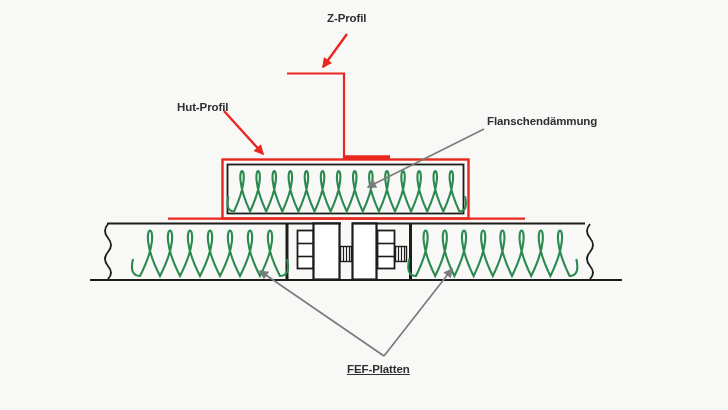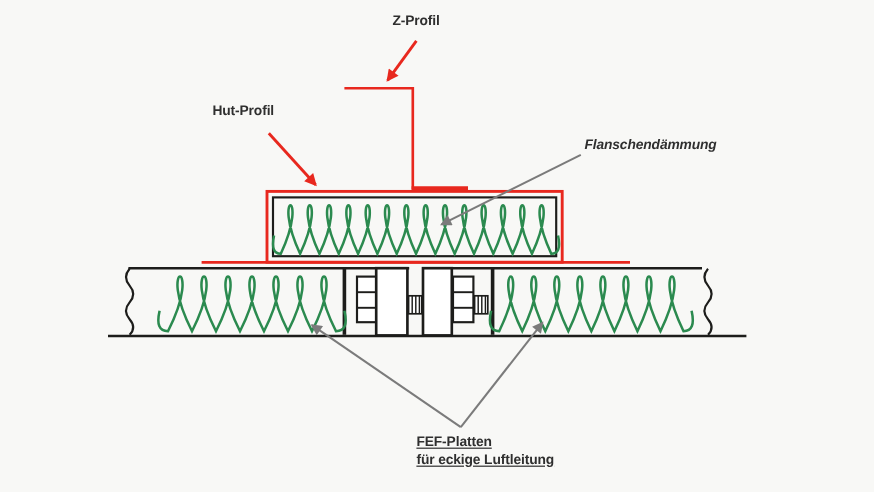--- a/index.html
+++ b/index.html
@@ -89,24 +89,23 @@
       <line class="r" x1="347" y1="34" x2="323" y2="67" stroke-width="2.4" marker-end="url(#redhead)"></line>
       <line class="r" x1="224" y1="111" x2="263" y2="154" stroke-width="2.4" marker-end="url(#redhead)"></line>
       <line class="a" x1="484" y1="129" x2="368" y2="187" stroke-width="1.7" marker-end="url(#grayhead)"></line>
       <line class="a" x1="384" y1="356" x2="260" y2="271" stroke-width="1.7" marker-end="url(#grayhead)"></line>
       <line class="a" x1="384" y1="356" x2="452" y2="269" stroke-width="1.7" marker-end="url(#grayhead)"></line>
     </g>
   </svg>
 
   <div class="lbl" style="left:327px;top:11px;">Z-Profil</div>
 
-  <div class="lbl" style="left:177px;top:86px;">Hut-Profil</div>
+  <div class="lbl" style="left:177px;top:100px;">Hut-Profil</div>
 
-  <div class="lbl" style="left:487px;top:114px;font-style:italic;">
+  <div class="lbl" style="left:487px;top:114px;">
     <div>Flanschendämmung</div>
   </div>
 
   <div class="lbl" style="left:347px;top:362px;text-decoration:underline;">
     <div>FEF-Platten</div>
-    <div>für eckige Luftleitung</div>
   </div>
 
 </div>
 
 </body></html>

